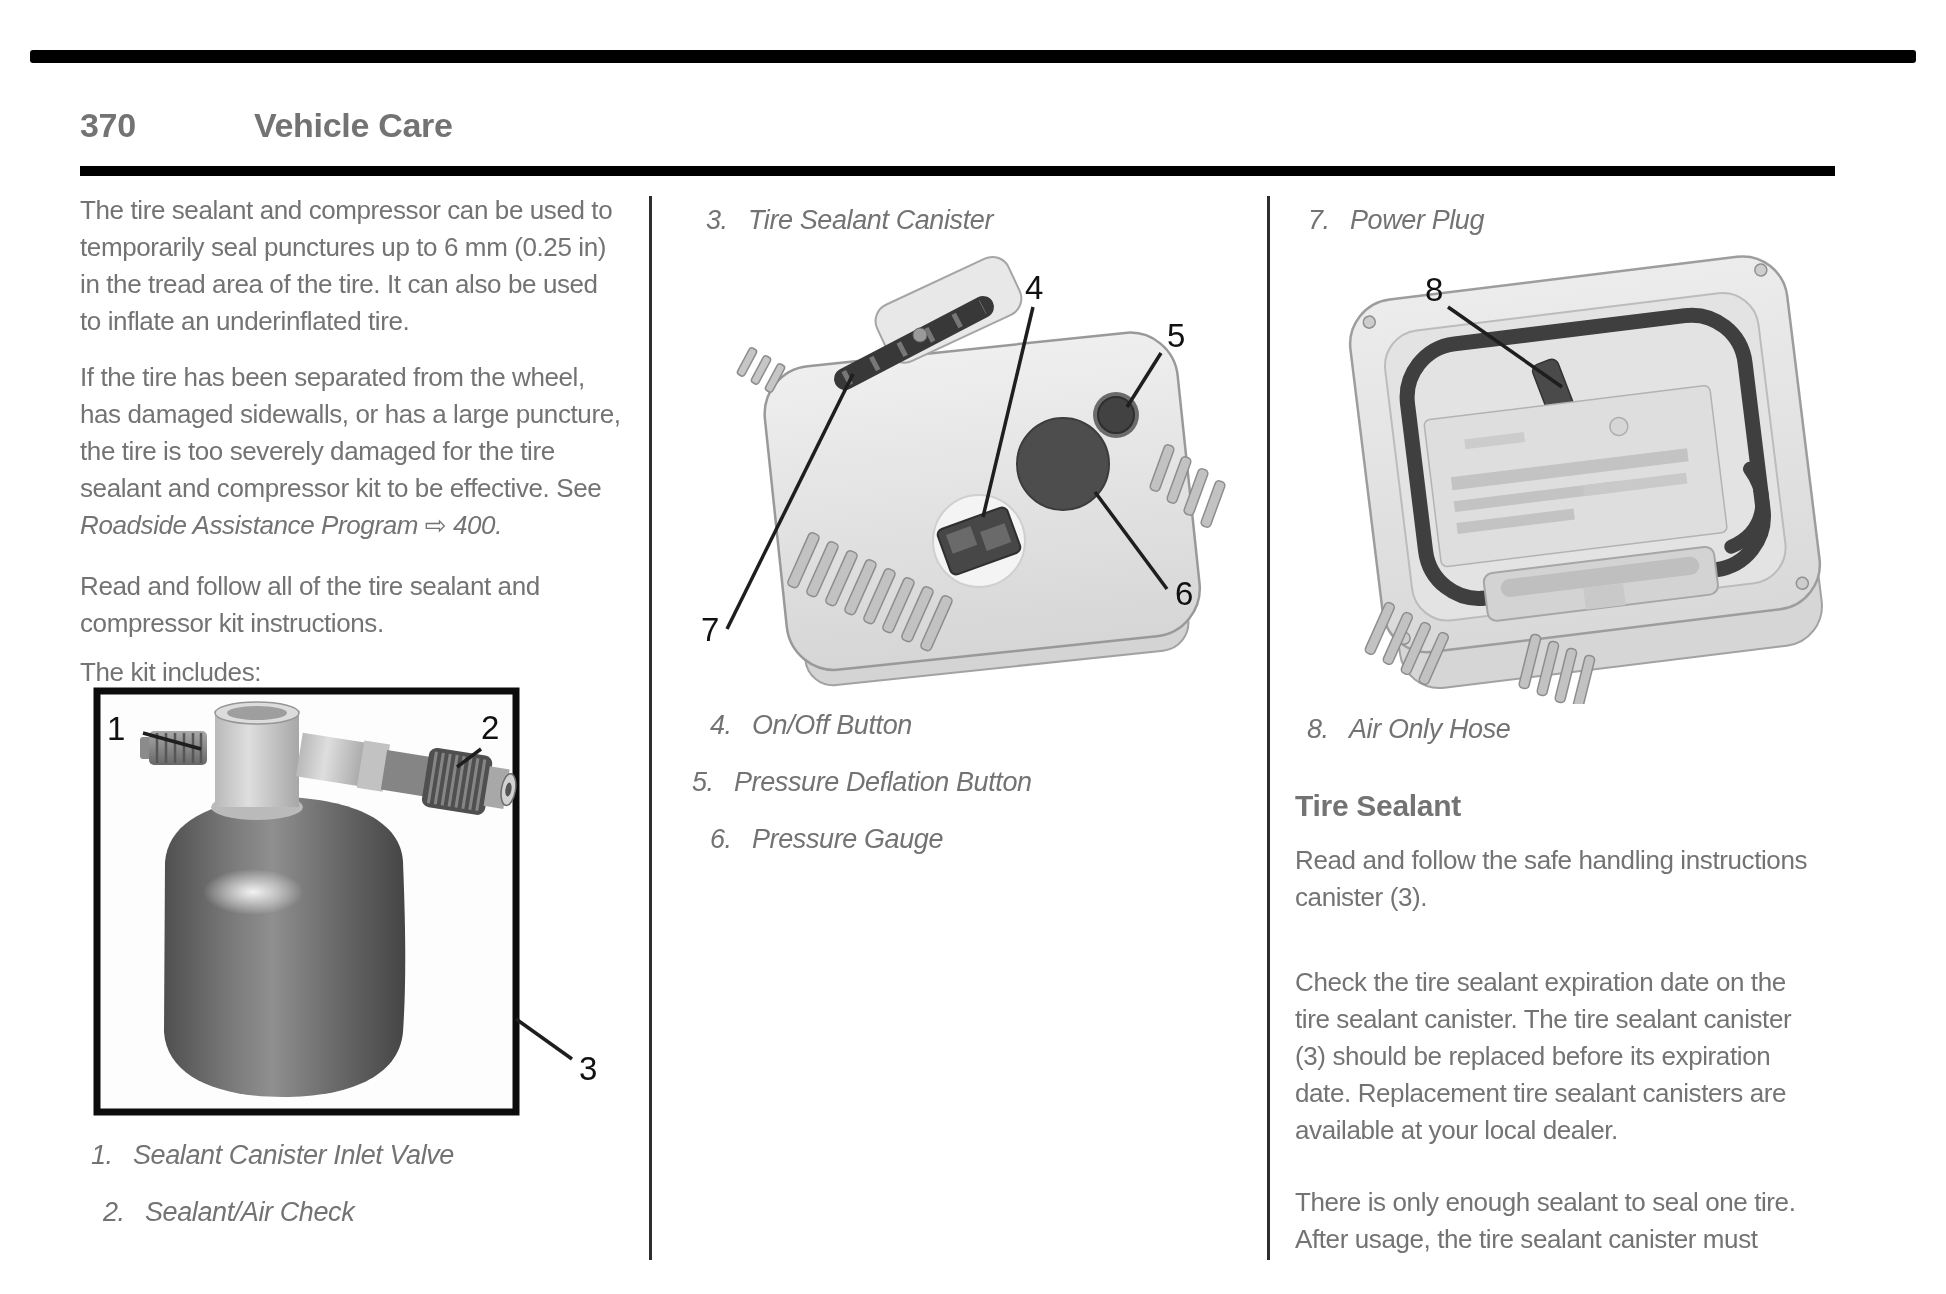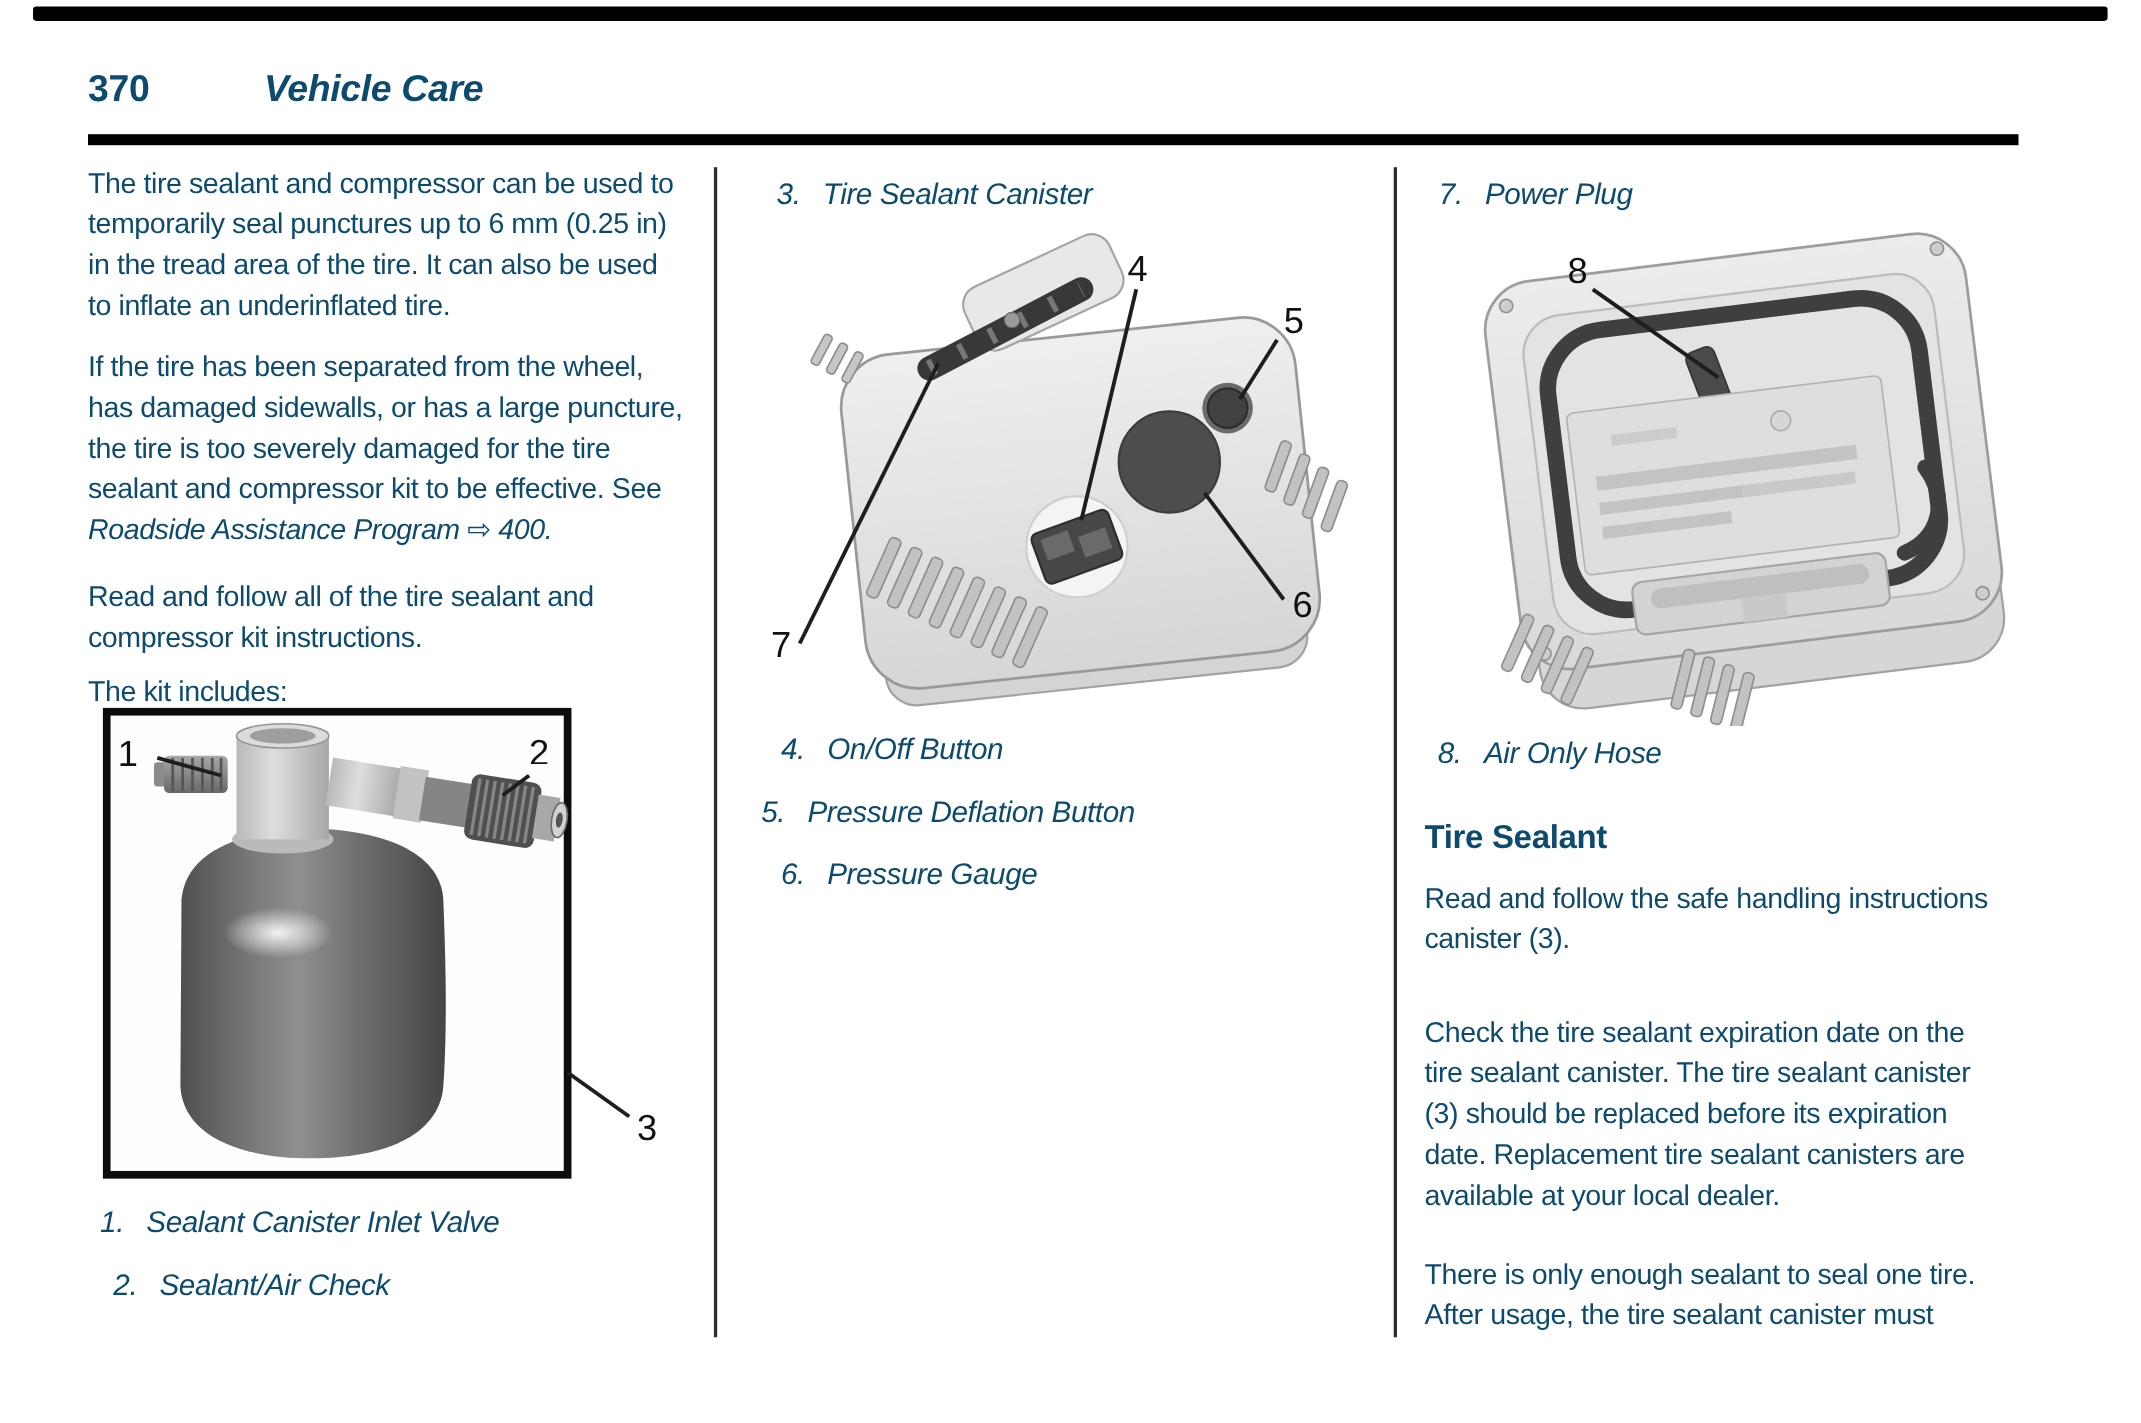--- a/index.html
+++ b/index.html
@@ -1,21 +1,21 @@
 <!DOCTYPE html>
 <html><head>
 <meta charset="utf-8">
 <style>
   html,body{margin:0;padding:0;background:#ffffff;}
   .page{position:relative;width:1946px;height:1216px;background:#ffffff;overflow:hidden;
-        font-family:"Liberation Sans","DejaVu Sans",sans-serif;color:#0c4a6e;}
+        font-family:"Liberation Sans","DejaVu Sans",sans-serif;color:#737373;margin-top:44px;}
   .topbar{position:absolute;left:30px;top:6px;width:1886px;height:13px;background:#000;border-radius:3px;}
   .hnum,.htitle{position:absolute;top:62px;font-size:34px;font-weight:700;letter-spacing:-0.3px;white-space:nowrap;}
   .hnum{left:80px;}
-  .htitle{left:240px;font-style:italic;}
+  .htitle{left:254px;}
   .hrule{position:absolute;left:80px;top:122px;width:1755px;height:10px;background:#000;}
   .vsep{position:absolute;top:152px;width:3px;height:1090px;background:#2e2e2e;}
   .vsep1{left:649px;}
   .vsep2{left:1267px;}
   .para{position:absolute;font-size:26px;line-height:37px;letter-spacing:-0.4px;white-space:nowrap;}
   .para .tl{height:37px;}
   .iline{position:absolute;font-size:26px;line-height:37px;letter-spacing:-0.4px;white-space:nowrap;font-style:italic;text-align:center;}
   .li,.colhead{position:absolute;font-size:27px;letter-spacing:-0.4px;white-space:nowrap;font-style:italic;}
   .li .num,.colhead .num{display:inline-block;width:42px;}
   .h2{position:absolute;font-size:30px;font-weight:700;letter-spacing:-0.3px;white-space:nowrap;}

